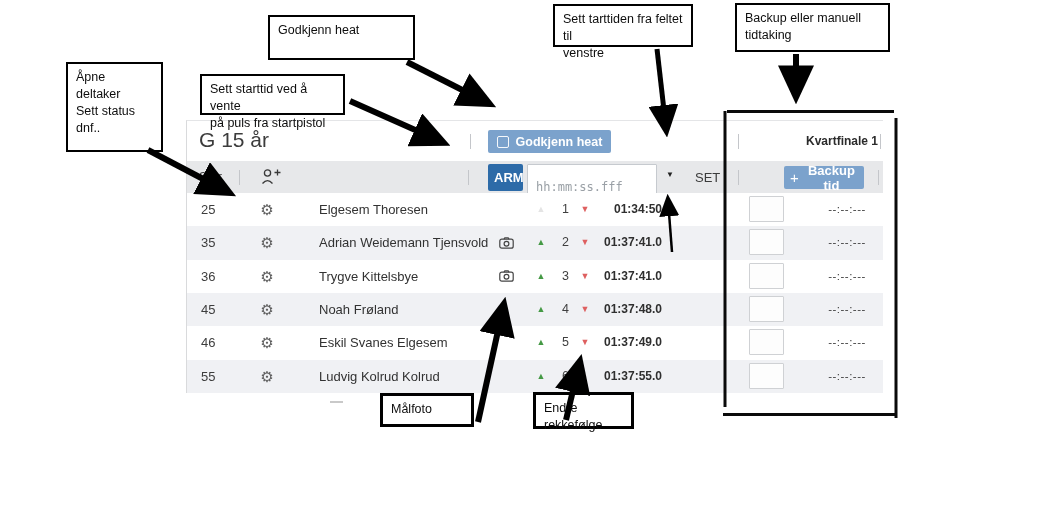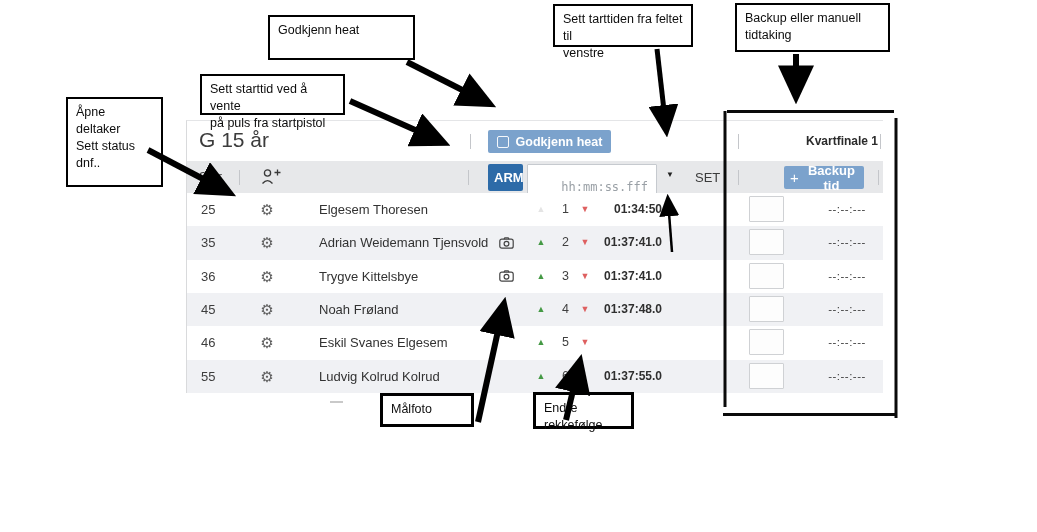--- a/index.html
+++ b/index.html
@@ -16,21 +16,21 @@
              display:flex;align-items:center;justify-content:center;cursor:pointer;}
   .chk{display:inline-block;width:10px;height:10px;border:1.5px solid rgba(255,255,255,.92);
        border-radius:2px;margin-right:7px;}
   .plus{font-size:15px;font-weight:400;margin-right:6px;margin-top:-1px;}
   .header-row{position:relative;height:32px;background:#e7e8ea;}
   .hdr-label{position:absolute;top:9px;font-size:12.5px;color:#3b3b3b;}
   .arm-btn{position:absolute;left:301px;top:3px;width:35px;height:27px;background:#2d6ba8;
            color:#fff;border:none;border-radius:2px;font-family:"Liberation Sans",sans-serif;
            font-size:13px;font-weight:700;cursor:pointer;}
   .time-input{position:absolute;left:340px;top:3px;width:130px;height:45px;box-sizing:border-box;
-              border:1px solid #c6cacf;background:#fff;border-radius:1px;text-align:right;
+              border:1px solid #c6cacf;background:#fff;border-radius:1px;
               font-family:"DejaVu Sans Mono",monospace;font-size:12px;padding:16px 8px;color:#333;}
   .time-input::placeholder{color:#9aa0a6;}
   .caret{position:absolute;left:479px;top:9px;font-size:8px;color:#222;}
   .rows{position:relative;}
   .row{position:relative;height:33.33px;background:#fff;}
   .row.alt{background:#f0f1f4;}
   .cell{position:absolute;top:0;height:33.33px;line-height:33.33px;font-size:13px;color:#323232;}
   .c-snr{left:14px;width:28px;color:#3d3d3d;}
   .c-gear{left:70px;width:20px;text-align:center;font-size:15px;color:#5f5f5f;cursor:pointer;}
   .c-name{left:132px;width:175px;white-space:nowrap;}
@@ -44,21 +44,21 @@
   .c-binput{position:absolute;left:562px;top:3px;width:35px;height:26px;box-sizing:border-box;
             border:1px solid #cfd1d4;background:#fdfdfd;border-radius:1px;}
   .c-btime{left:625px;width:70px;text-align:center;font-size:11.5px;color:#3c3c3c;letter-spacing:.5px;}
   .kvart-title{position:absolute;left:585px;top:13px;width:106px;text-align:right;
                font-size:12px;font-weight:700;color:#2b2b2b;}
   .dash{position:absolute;left:330px;top:401px;width:13px;height:2px;background:#c9c9c9;}
   
   .ann{position:absolute;background:#fff;border:2px solid #000;box-sizing:border-box;
        font-size:12.5px;line-height:1.35;color:#0d0d0d;padding:5px 8px;white-space:pre-line;z-index:4;}
   .ann-thick{border-width:3px;}
-  #ann-open{left:66px;top:62px;width:97px;height:90px;margin-top:35px;}
+  #ann-open{left:66px;top:62px;width:97px;height:90px;}
   #ann-startpulse{left:200px;top:74px;width:145px;height:41px;}
   #ann-approve{left:268px;top:15px;width:147px;height:45px;}
   #ann-startfield{left:553px;top:4px;width:140px;height:43px;}
   #ann-backup{left:735px;top:3px;width:155px;height:49px;}
   #ann-photo{left:380px;top:393px;width:94px;height:34px;}
   #ann-reorder{left:533px;top:392px;width:101px;height:37px;}
   
   .overlay{position:absolute;left:0;top:0;width:1037px;height:532px;z-index:5;pointer-events:none;}
 </style>
 </head>
@@ -158,20 +158,21 @@
           <input class="c-binput" style="">
           <div class="cell c-btime">--:--:---</div>
         </div>
         <div class="row">
           <div class="cell c-snr">46</div>
           <div class="cell c-gear">⚙</div>
           <div class="cell c-name">Eskil Svanes Elgesem</div>
           <div class="cell c-up up-green">▲</div>
           <div class="cell c-rank">5</div>
           <div class="cell c-down">▼</div>
+          <div class="cell c-time">01:37:49.0</div>
           <input class="c-binput" style="">
           <div class="cell c-btime">--:--:---</div>
         </div>
         <div class="row alt">
           <div class="cell c-snr">55</div>
           <div class="cell c-gear">⚙</div>
           <div class="cell c-name">Ludvig Kolrud Kolrud</div>
           <div class="cell c-up up-green">▲</div>
           <div class="cell c-rank">6</div>
           <div class="cell c-time">01:37:55.0</div>

